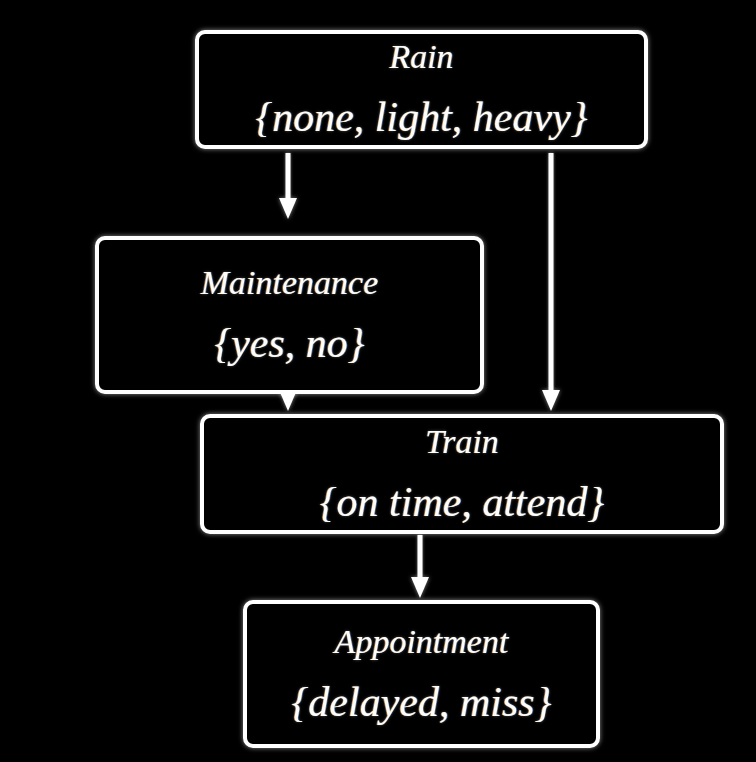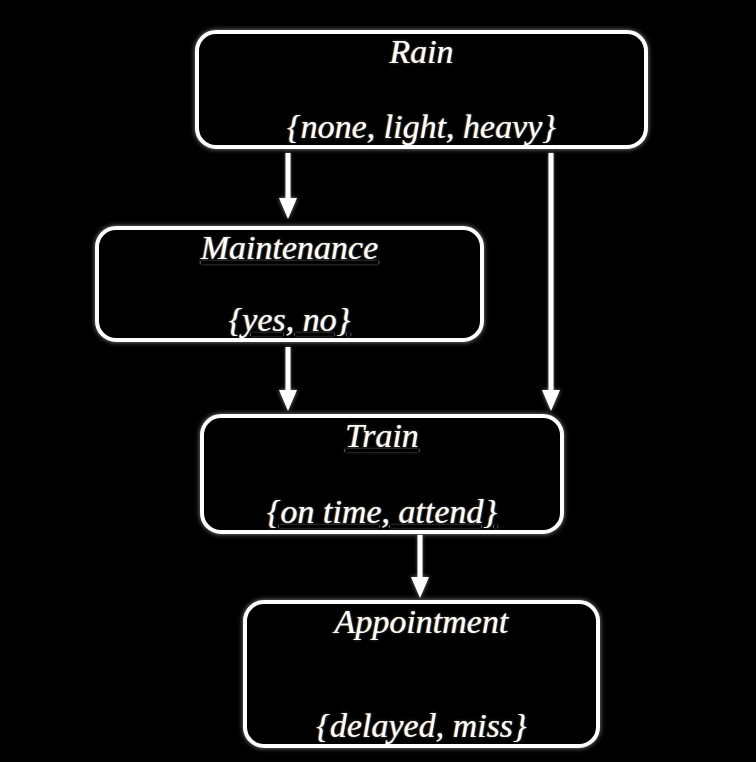--- a/index.html
+++ b/index.html
@@ -21,49 +21,49 @@
     height: 762px;
     background: #000000;
   }
 
   
   .node {
     position: absolute;
     box-sizing: border-box;
     background: #000000;
     border: 4px solid #ffffff;
-    border-radius: 21px;
+    border-radius: 10px;
     display: flex;
     flex-direction: column;
     align-items: center;
-    justify-content: space-between;
+    justify-content: center;
     box-shadow: 0 0 5px rgba(255,255,255,0.55);
     text-align: center;
   }
 
   .node-label,
   .node-states {
     color: #fdfdfb;
     font-style: italic;
     font-weight: normal;
     line-height: 1.06;
     white-space: nowrap;
     text-shadow:
       -0.7px 0 rgba(255,190,120,0.55),
        0.7px 0 rgba(150,190,255,0.45),
        0 0 3px rgba(255,255,255,0.35);
   }
 
   .node-label  { font-size: 34px; }
-  .node-states { font-size: 34px; margin-top: 20px; }
+  .node-states { font-size: 42px; margin-top: 20px; }
 
   
   #node-rain        { left: 195px; top: 30px;  width: 453px; height: 119px; }
-  #node-maintenance { left: 95px;  top: 226px; width: 389px; height: 116px; text-decoration: underline; }
-  #node-train       { left: 200px; top: 414px; width: 364px; height: 120px; text-decoration: underline; }
+  #node-maintenance { left: 95px;  top: 236px; width: 389px; height: 158px; }
+  #node-train       { left: 200px; top: 414px; width: 524px; height: 120px; }
   #node-appointment { left: 243px; top: 600px; width: 357px; height: 148px; }
 
   
   .arrow {
     position: absolute;
   }
   .arrow-shaft {
     position: absolute;
     left: 50%;
     top: 0;

